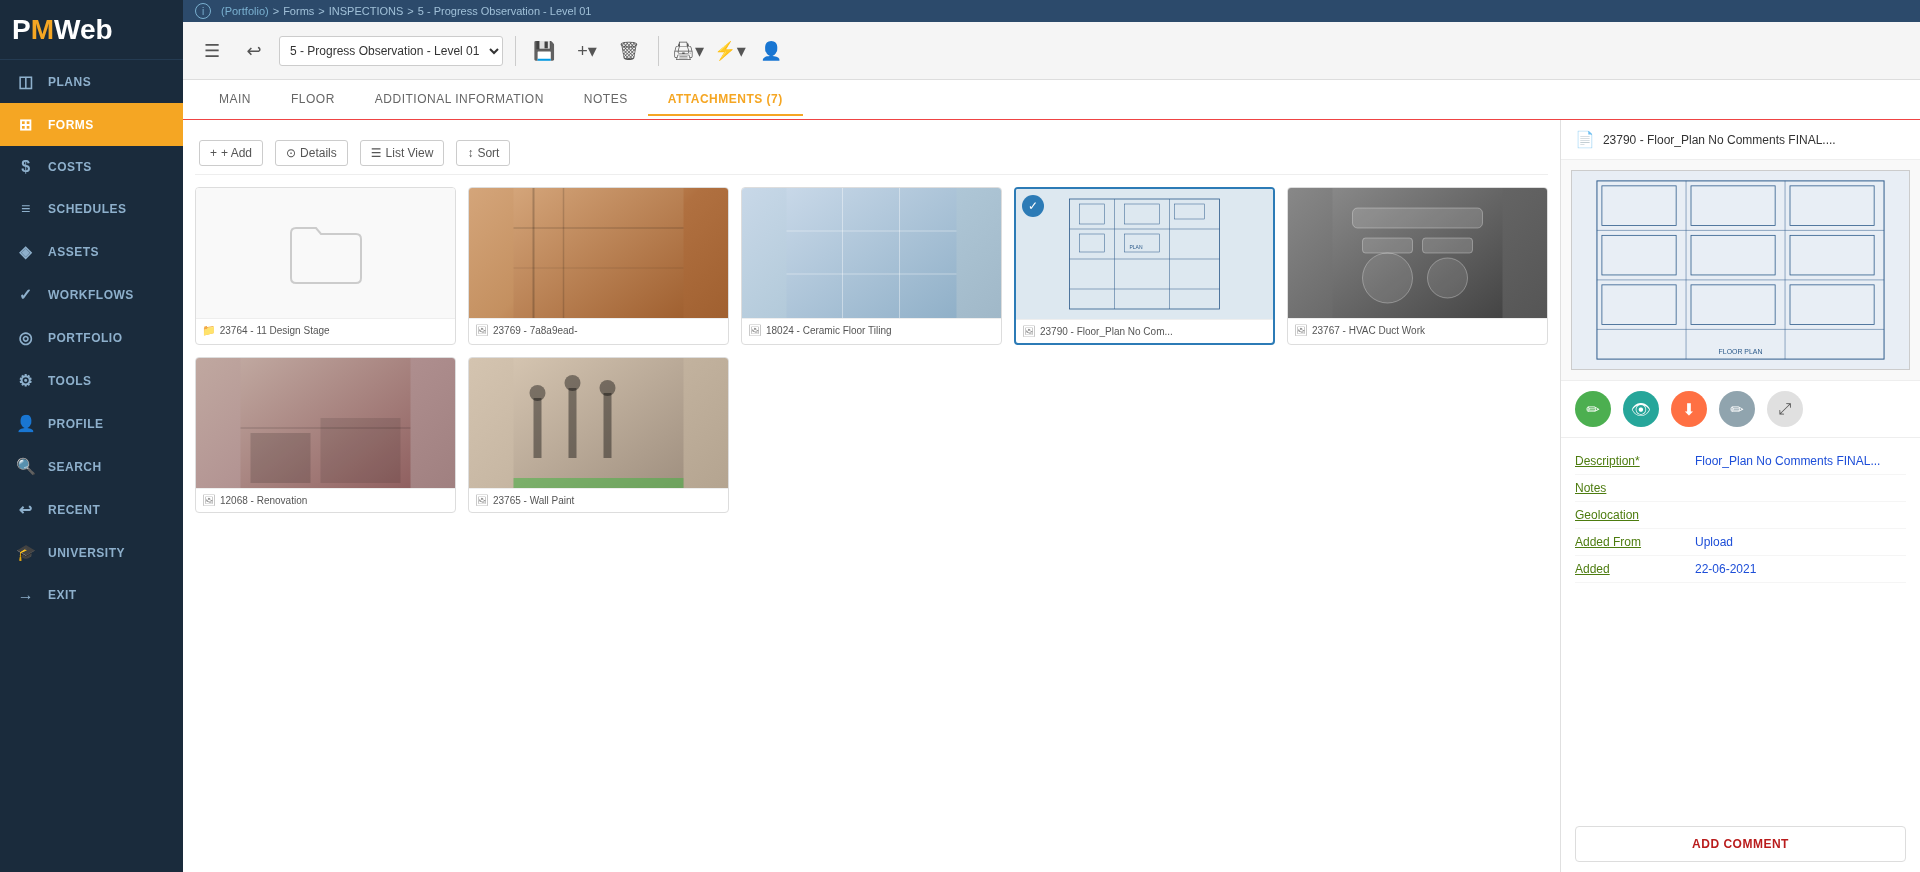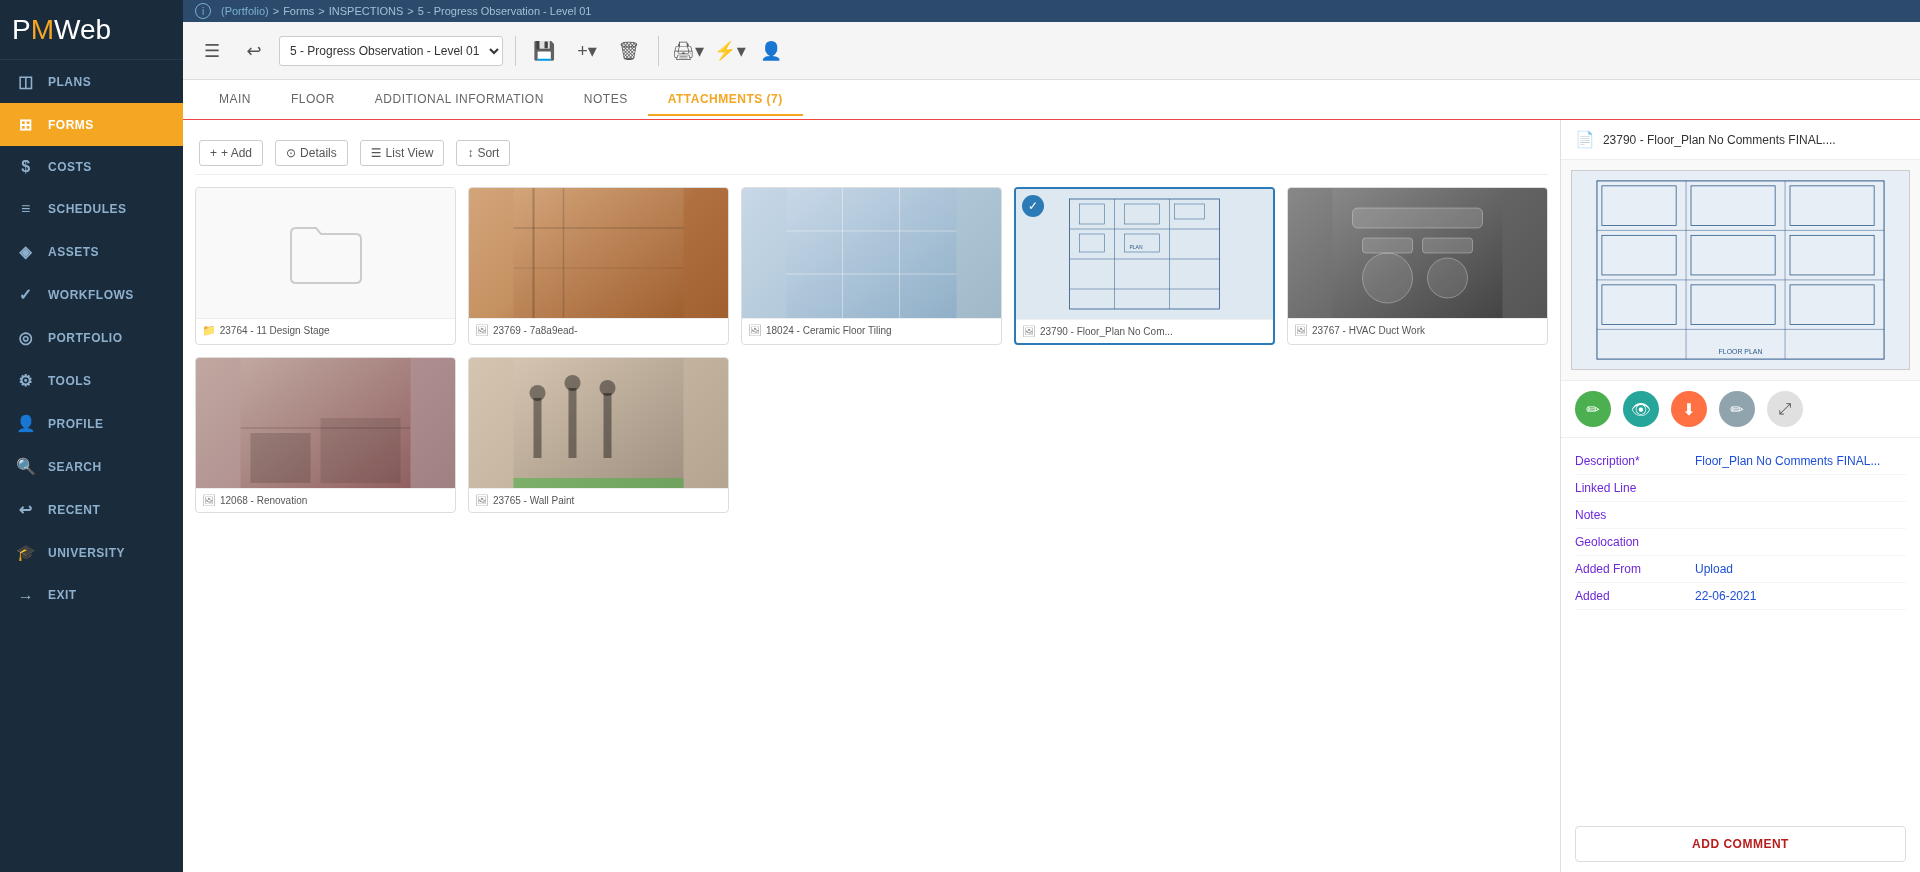--- a/index.html
+++ b/index.html
@@ -17,21 +17,21 @@
     .sidebar-logo {
       background: #1a2b3c;
       padding: 10px 12px;
       display: flex;
       align-items: center;
       height: 60px;
       border-bottom: 1px solid #243b52;
     }
     .logo-text {
       font-size: 28px;
-      font-weight: normal;
+      font-weight: bold;
       color: white;
     }
     .logo-text span { color: #f5a623; }
     .sidebar-nav { flex: 1; display: flex; flex-direction: column; }
     .nav-item {
       display: flex;
       align-items: center;
       padding: 12px 16px;
       color: #8eb0cc;
       cursor: pointer;
@@ -279,23 +279,24 @@
       flex: 1;
     }
     .detail-row {
       display: flex;
       align-items: flex-start;
       padding: 6px 0;
       border-bottom: 1px solid #f5f5f5;
       font-size: 12px;
     }
     .detail-label {
-      color: #6d28d9;
+      color: #4d7c0f;
       width: 120px;
       flex-shrink: 0;
+      text-decoration: underline;
     }
     .detail-value {
       color: #1d4ed8;
       flex: 1;
     }
 
     
     .comment-btn {
       margin: 10px 14px;
       padding: 10px;
@@ -639,24 +640,20 @@
         <button class="action-circle-btn btn-gray">✏</button>
         <button class="action-circle-btn btn-light">⤢</button>
       </div>
 
       <div class="details-section">
         <div class="detail-row">
           <span class="detail-label">Description*</span>
           <span class="detail-value">Floor_Plan No Comments FINAL...</span>
         </div>
         <div class="detail-row">
-          <span class="detail-label">Linked Line</span>
-          <span class="detail-value"></span>
-        </div>
-        <div class="detail-row">
           <span class="detail-label">Notes</span>
           <span class="detail-value"></span>
         </div>
         <div class="detail-row">
           <span class="detail-label">Geolocation</span>
           <span class="detail-value"></span>
         </div>
         <div class="detail-row">
           <span class="detail-label">Added From</span>
           <span class="detail-value">Upload</span>

